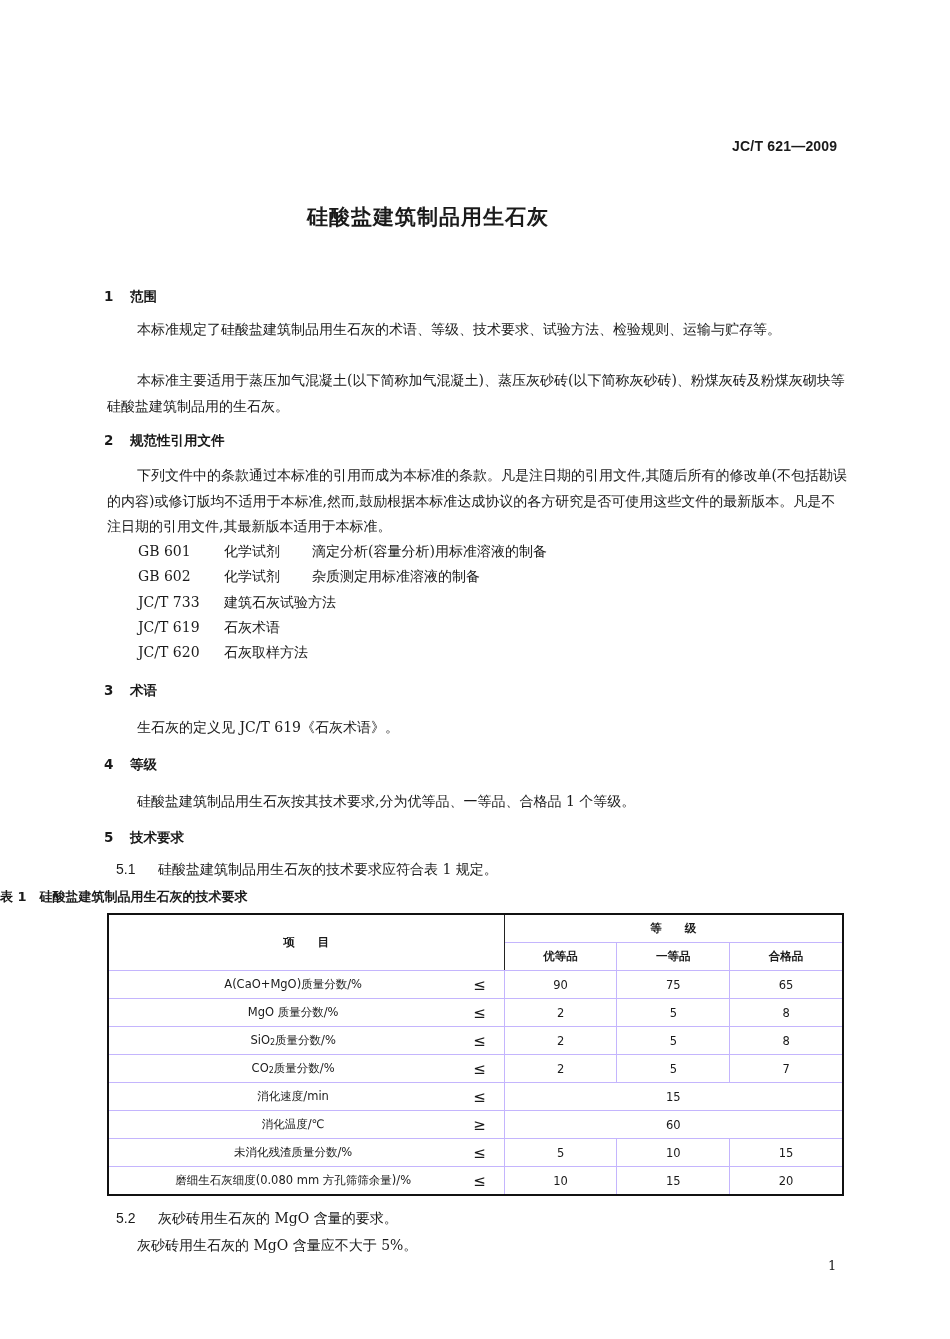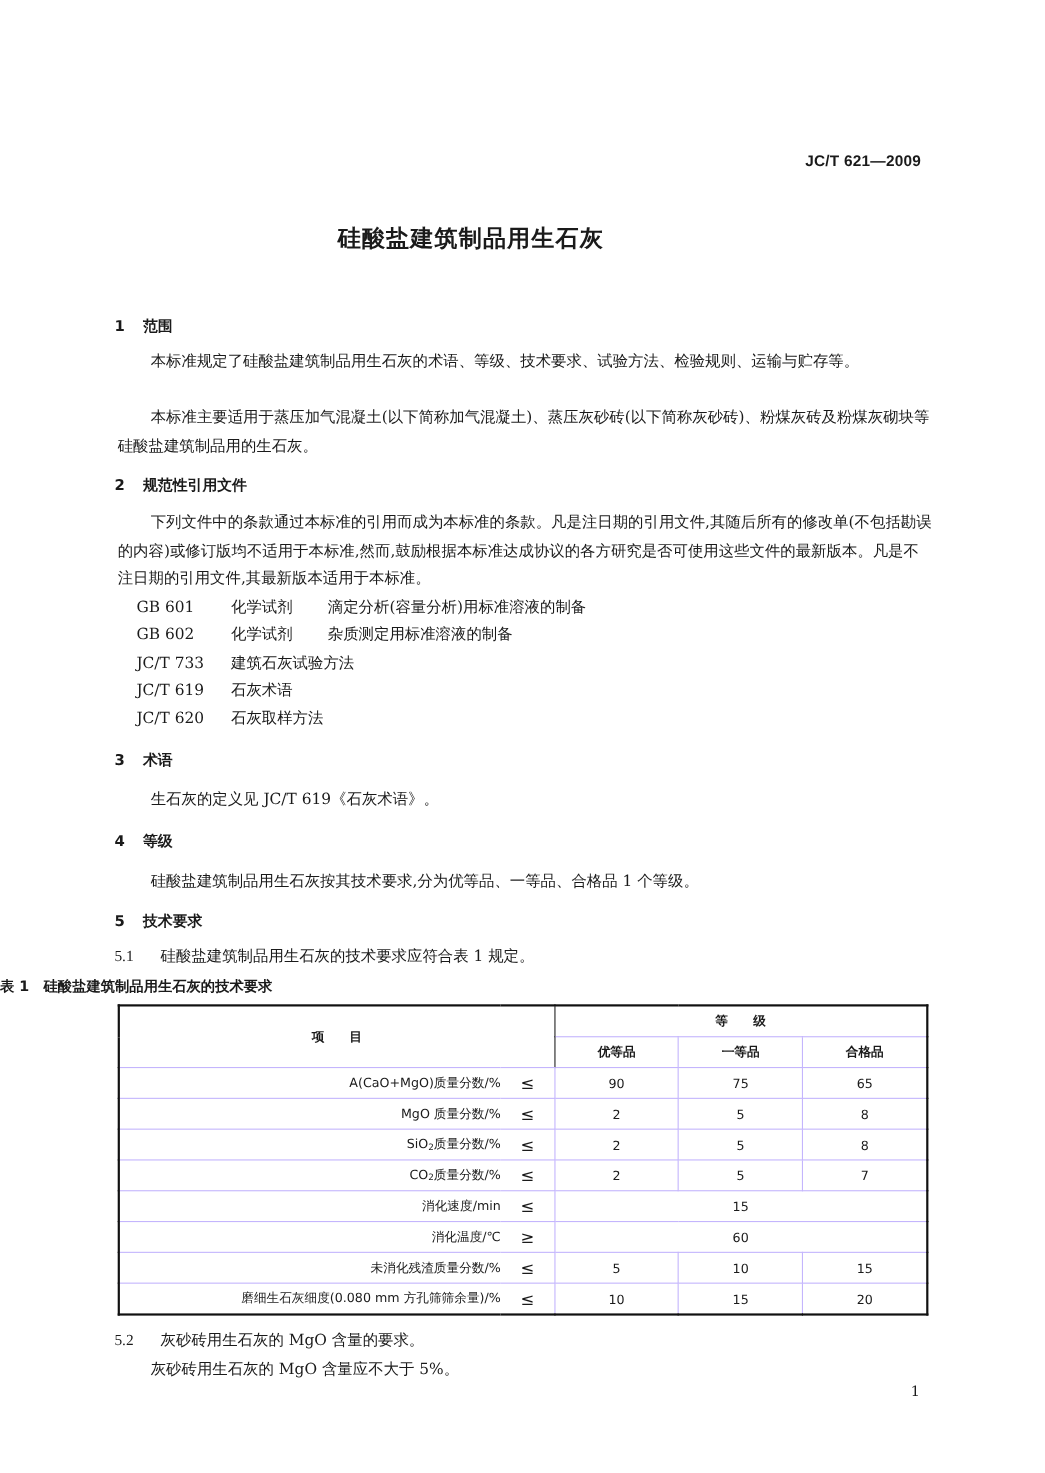--- a/index.html
+++ b/index.html
@@ -4,31 +4,31 @@
 <style>
   html, body { margin: 0; padding: 0; background: #ffffff; }
   body { width: 950px; height: 1339px; position: relative; overflow: hidden;
          font-family: "DejaVu Serif", "Liberation Serif", serif; color: #1a1a1a; }
   .abs { position: absolute; white-space: nowrap; }
   .std-no { left: 700px; top: 138px; font-family: "Liberation Sans", sans-serif; font-weight: bold; font-size: 14px; letter-spacing: 0.2px; margin-left: 32px; }
   .doc-title { left: 0; width: 856px; top: 203px; text-align: center; font-family: "DejaVu Sans", sans-serif; font-weight: bold; font-size: 21px; letter-spacing: 1px; }
   .sec-h { left: 104px; font-family: "DejaVu Sans", sans-serif; font-weight: bold; font-size: 13.5px; }
   .sec-h .num { display: inline-block; width: 26px; }
   .para { left: 107px; width: 740px; font-size: 14px; line-height: 25.5px; white-space: normal; text-indent: 30px; }
-  .ref { left: 124px; font-size: 14px; }
+  .ref { left: 138px; font-size: 14px; }
   .ref .code { display: inline-block; width: 86px; }
   .ref .t1 { display: inline-block; width: 88px; }
   .clause { left: 104px; font-size: 14px; }
-  .clause .num { display: inline-block; width: 42px; font-family: Liberation Serif, serif; }
+  .clause .num { display: inline-block; width: 42px; font-family: Liberation Sans, sans-serif; margin-left: 12px; }
   .tbl-cap { left: 0; width: 950px; top: 888px; font-family: "DejaVu Sans", sans-serif; font-weight: bold; font-size: 13px; }
   table.req { position: absolute; left: 107px; top: 913px; width: 737px; border-collapse: collapse;
               font-family: "DejaVu Sans", sans-serif; font-size: 11.5px; }
   table.req td, table.req th { border: 1px solid #c4b5fd; padding: 0; height: 27px; font-weight: normal; }
   table.req { border: 2px solid #111; }
-  table.req .item { text-align: right; padding-left: 22px; border-right: none; width: 335px; }
+  table.req .item { text-align: center; padding-left: 22px; border-right: none; width: 335px; }
   table.req .sym { text-align: center; width: 50px; border-left: none; font-size: 15px; }
   table.req .val { text-align: center; width: 116px; }
   table.req .hdr { text-align: center; font-weight: bold; }
   table.req sub { font-size: 8px; vertical-align: -1px; }
   .page-no { left: 828px; top: 1258px; font-size: 13px; }
 </style>
 </head>
 <body>
 
 <div class="abs std-no">JC/T 621—2009</div>

